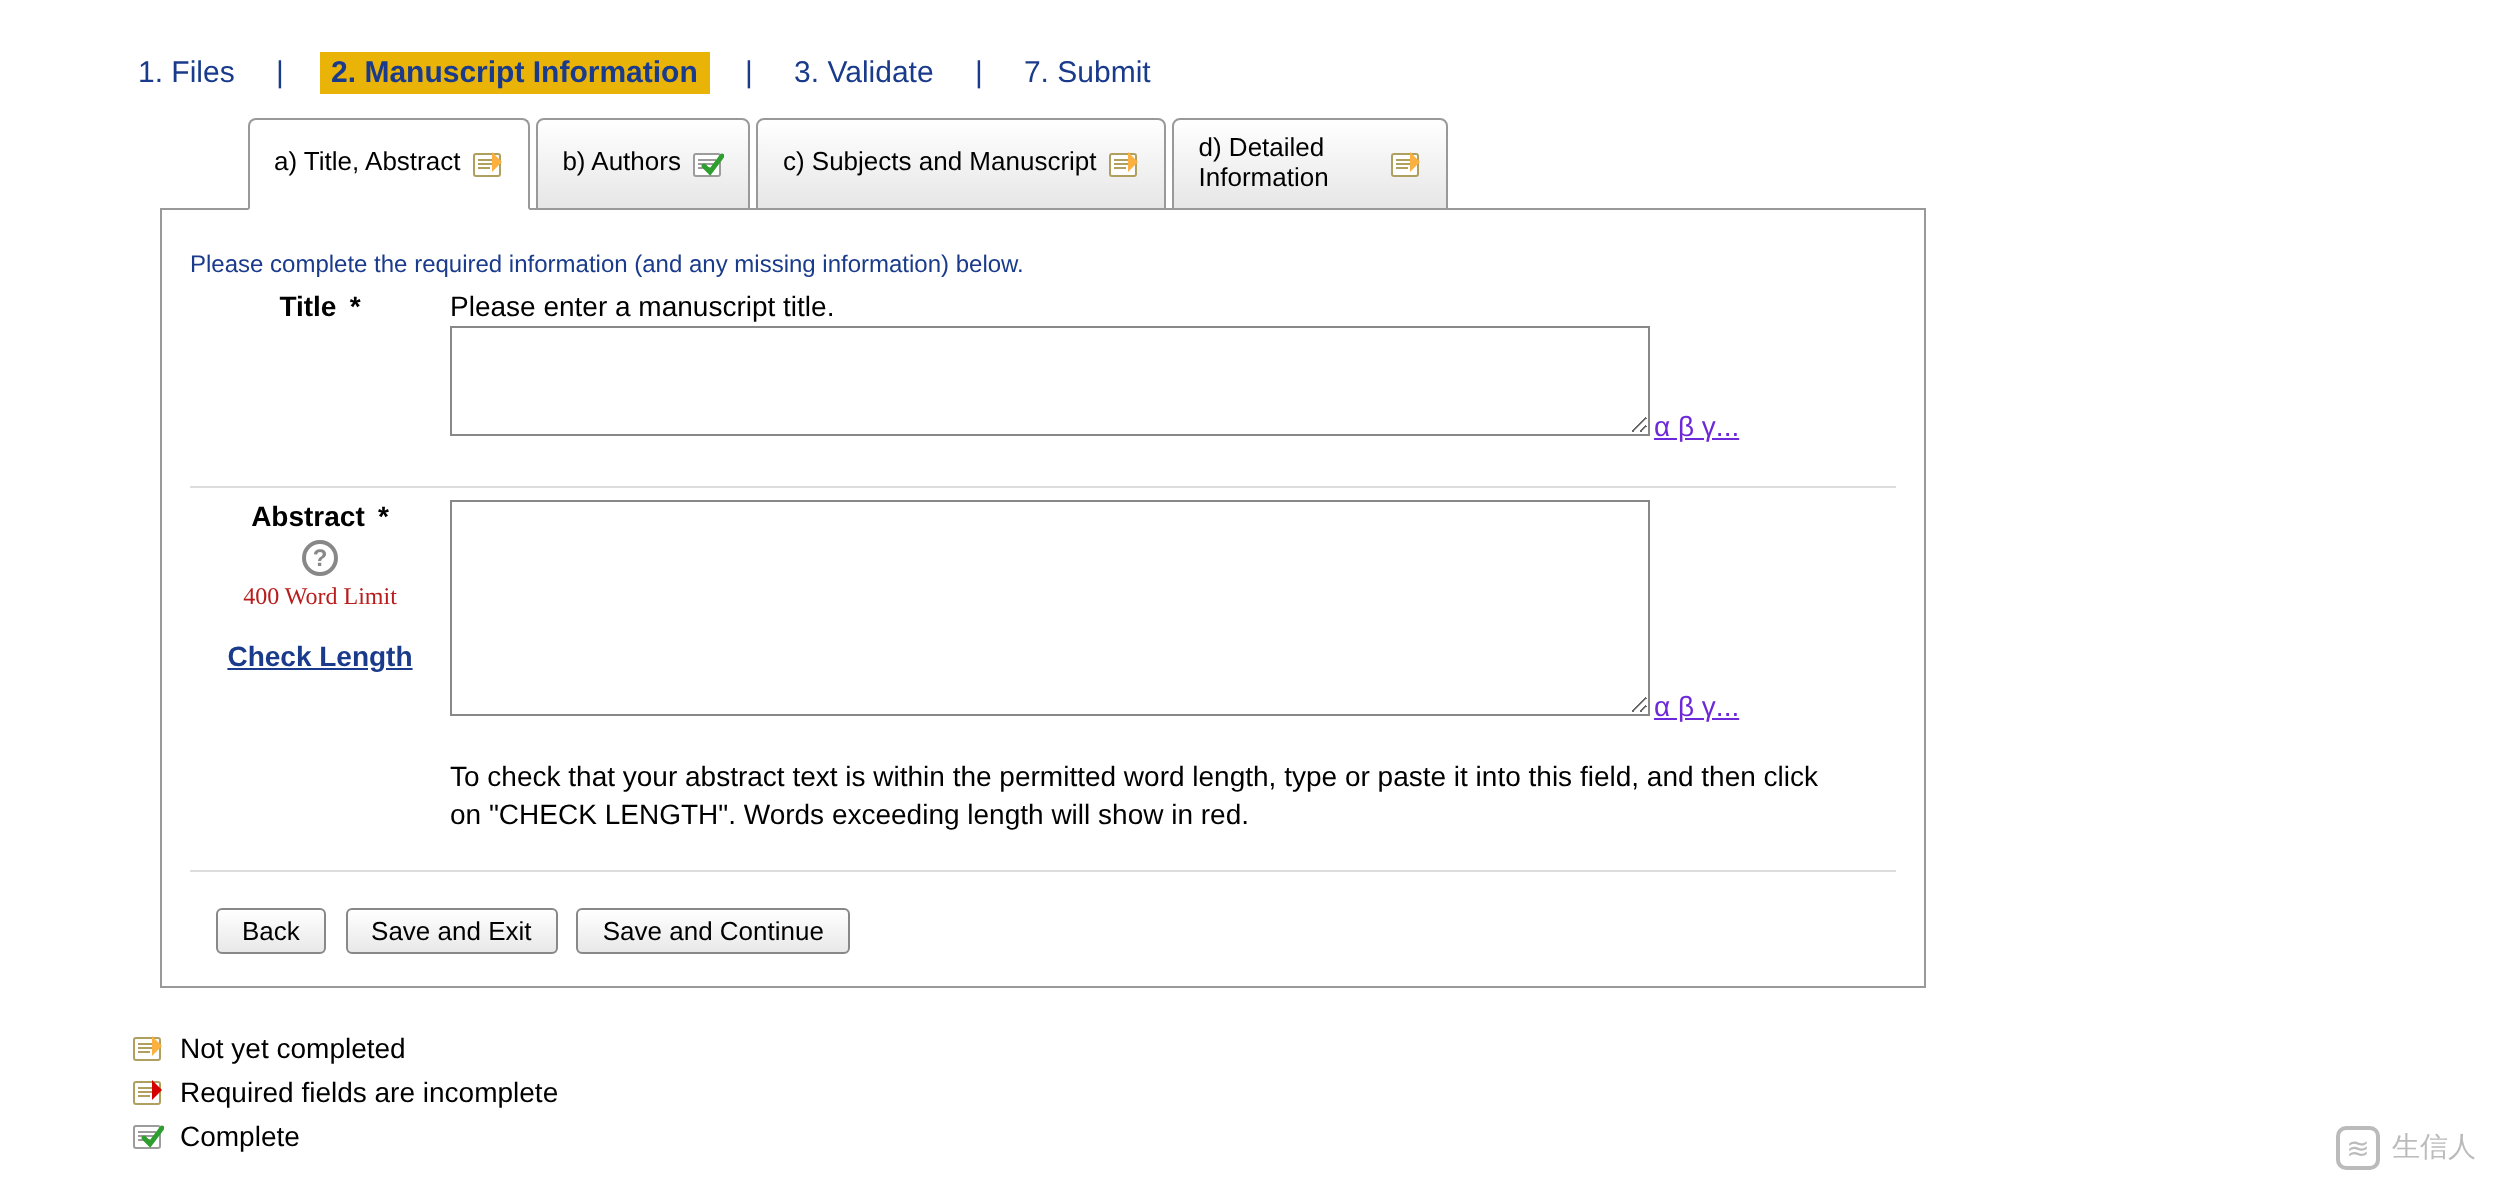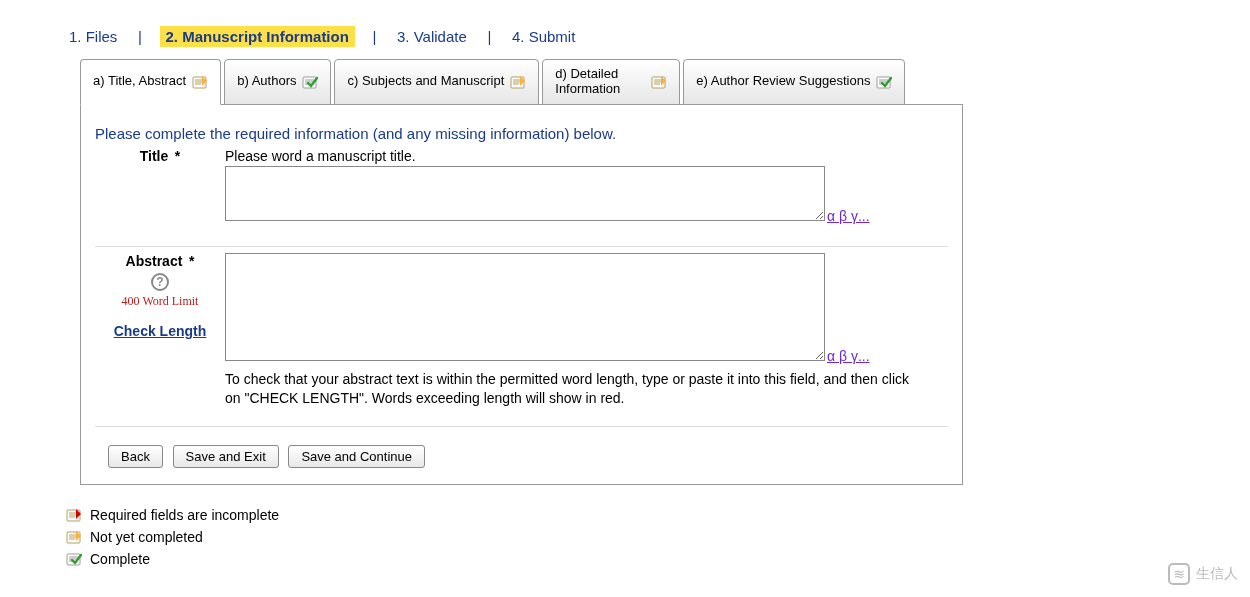--- a/index.html
+++ b/index.html
@@ -14,31 +14,31 @@
     .container { width: 1250px; padding: 28px 0 20px 66px; }
     .stepnav { margin-bottom: 14px; }
     .step {
       color: #1a3b8b;
       font-size: 15px;
       text-decoration: none;
       cursor: pointer;
       padding: 1px 3px;
     }
     .step.current {
-      background: #fde047;
+      background: #eab308;
       font-weight: bold;
       padding: 2px 6px;
     }
     .step-sep {
       color: #1a3b8b;
       font-size: 15px;
       margin: 0 14px;
     }
     .tabwrap { width: 883px; }
-    .tabs { display: flex; }
+    .tabs { display: flex; margin-left: 44px; }
     .tab {
       border: 1px solid #999;
       background: linear-gradient(#fff, #e6e6e6);
       padding: 7px 12px;
       font-size: 13px;
       color: #000;
       display: flex;
       align-items: center;
       gap: 6px;
       cursor: pointer;
@@ -56,21 +56,21 @@
     }
     .tab .label { white-space: nowrap; }
     .tab .label.wrap { white-space: normal; max-width: 90px; }
     .panel {
       border: 1px solid #999;
       margin-top: -1px;
       padding: 20px 14px 16px 14px;
       width: 100%;
       position: relative;
     }
-    .instr { color: #1a3b8b; font-size: 15px; margin-bottom: 6px; margin-left: 0; }
+    .instr { color: #1a3b8b; font-size: 12px; margin-bottom: 6px; margin-left: 0; }
     .formrow { display: flex; align-items: flex-start; margin-bottom: 2px; }
     .labelcol { width: 130px; text-align: center; padding-top: 0; }
     .fldlabel { font-weight: bold; font-size: 14px; }
     .req-star { font-weight: bold; font-size: 14px; margin-left: 3px; }
     .fieldcol { }
     .hint { font-size: 14px; margin-bottom: 2px; }
     textarea.txtarea {
       width: 600px;
       font-family: Verdana, Geneva, sans-serif;
       font-size: 13px;
@@ -93,21 +93,21 @@
     hr.sep2 { border: none; border-top: 1px solid #ddd; margin: 18px 0 18px 0; }
     .wordlimit { color: #b91c1c; font-size: 12px; font-family: "Times New Roman", serif; }
     .checklen {
       color: #1a3b8b;
       font-weight: bold;
       text-decoration: underline;
       font-size: 14px;
       cursor: pointer;
       display: inline-block;
     }
-    .abstract-note { font-size: 14px; width: 694px; margin-top: 6px; line-height: 1.35; }
+    .abstract-note { font-size: 14px; width: 694px; margin-top: 18px; line-height: 1.35; }
     .btnbar { margin-top: 4px; padding-left: 13px; }
     .btn {
       background: linear-gradient(#fff, #e8e8e8);
       border: 1px solid #888;
       border-radius: 3px;
       padding: 3px 12px;
       font-size: 13px;
       font-family: Verdana, Geneva, sans-serif;
       cursor: pointer;
       margin-right: 6px;
@@ -162,21 +162,21 @@
 
 <div class="container">
 
   <div class="stepnav">
     <a class="step">1. Files</a>
     <span class="step-sep">|</span>
     <a class="step current">2. Manuscript Information</a>
     <span class="step-sep">|</span>
     <a class="step">3. Validate</a>
     <span class="step-sep">|</span>
-    <a class="step">4. Submit</a>
+    <a class="step">7. Submit</a>
   </div>
 
   <div class="tabwrap" style="margin-left:14px;">
 
     <div class="tabs">
       <div class="tab active">
         <span class="label">a) Title, Abstract</span>
         <span class="icon"><svg width="16" height="16">
               <use href="#ico-notyet"></use>
             </svg></span>
@@ -190,41 +190,35 @@
       <div class="tab">
         <span class="label">c) Subjects and Manuscript</span>
         <span class="icon"><svg width="16" height="16">
               <use href="#ico-notyet"></use>
             </svg></span>
       </div>
       <div class="tab">
         <span class="label wrap">d) Detailed Information</span>
         <span class="icon"><svg width="16" height="16">
               <use href="#ico-notyet"></use>
-            </svg></span>
-      </div>
-      <div class="tab">
-        <span class="label">e) Author Review Suggestions</span>
-        <span class="icon"><svg width="16" height="16">
-              <use href="#ico-complete"></use>
             </svg></span>
       </div>
     </div>
 
     <div class="panel">
 
       <div class="instr">Please complete the required information (and any missing information) below.</div>
 
       <div class="formrow">
         <div class="labelcol">
           <span class="fldlabel">Title</span>
           <span class="req-star">*</span>
         </div>
         <div class="fieldcol">
-          <div class="hint">Please word a manuscript title.</div>
+          <div class="hint">Please enter a manuscript title.</div>
           <div>
             <textarea class="txtarea txt-title" style=""></textarea><a class="greek-link">α β γ...</a>
           </div>
         </div>
       </div>
 
       <hr class="sep">
 
       <div class="formrow">
         <div class="labelcol">
@@ -253,29 +247,29 @@
         <button class="btn">Back</button>
         <button class="btn">Save and Exit</button>
         <button class="btn">Save and Continue</button>
       </div>
     </div>
   </div>
 
   <div class="legend">
     <div class="legend-item">
       <span class="icon"><svg width="16" height="16">
+            <use href="#ico-notyet"></use>
+          </svg></span>
+      <span>Not yet completed</span>
+    </div>
+    <div class="legend-item">
+      <span class="icon"><svg width="16" height="16">
             <use href="#ico-reqinc"></use>
           </svg></span>
       <span>Required fields are incomplete</span>
-    </div>
-    <div class="legend-item">
-      <span class="icon"><svg width="16" height="16">
-            <use href="#ico-notyet"></use>
-          </svg></span>
-      <span>Not yet completed</span>
     </div>
     <div class="legend-item">
       <span class="icon"><svg width="16" height="16">
             <use href="#ico-complete"></use>
           </svg></span>
       <span>Complete</span>
     </div>
   </div>
 
 </div>

